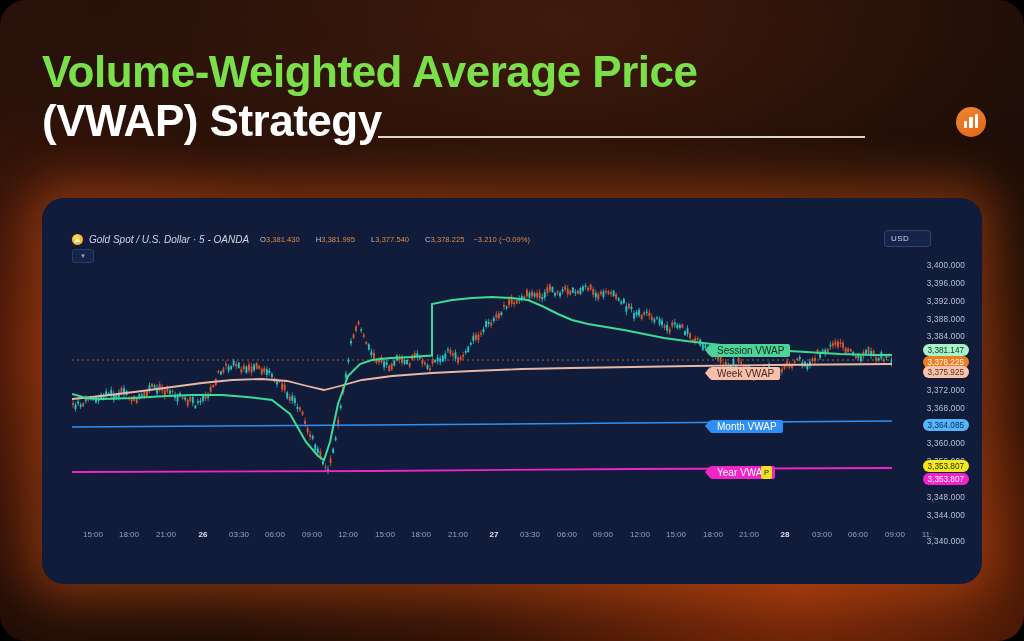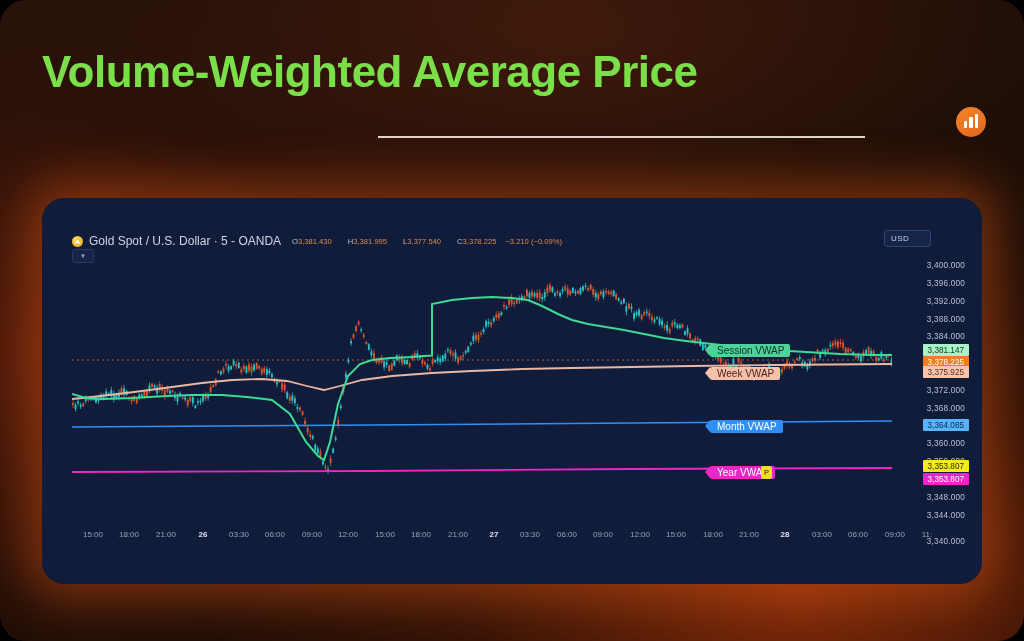--- a/index.html
+++ b/index.html
@@ -42,21 +42,21 @@
            border-radius:22px; background:#101c3a; overflow:hidden; }
 
   
   .ch-head { position:absolute; left:30px; top:36px; display:flex; align-items:center; gap:6px;
              font-size:8.4px; white-space:nowrap; }
   .sym-icon { width:11px; height:11px; border-radius:50%;
               background:radial-gradient(circle at 35% 30%, #ffd960, #e8a317);
               position:relative; flex:0 0 auto; }
   .sym-icon::after { content:""; position:absolute; left:2.5px; top:4px; width:6px; height:4px;
               background:#fff; clip-path:polygon(50% 0,100% 100%,0 100%); opacity:.92; }
-  .sym-name { color:#cfd6e4; font-size:12px; }
+  .sym-name { color:#cfd6e4; font-size:10px;font-style:italic; }
   .ohlc { display:flex; gap:16px; margin-left:5px; font-size:7.6px; }
   .ohlc span.k { color:#b9c2d4; }
   .ohlc span.v { color:#e08b45; }
   .chg { color:#e08b45; font-size:7.6px; margin-left:3px; }
 
   .dd-btn { position:absolute; left:30px; top:51px; width:22px; height:14px; border-radius:3px;
             border:1px solid #2a3a63; background:#16244a; display:flex; align-items:center; justify-content:center;
             color:#9fb0cd; font-size:7px; }
 
   .usd-btn { position:absolute; right:51px; top:32px; width:47px; height:17px; border-radius:3px;
@@ -65,21 +65,21 @@
 
   
   .plot { position:absolute; left:30px; top:66px; width:820px; height:252px; }
   .plot svg { display:block; }
 
   
   .pscale { position:absolute; right:8px; top:66px; width:90px; height:266px; }
   .ptick { position:absolute; right:9px; transform:translateY(-50%); color:#b9c3d6;
            font-size:8.2px; letter-spacing:.2px; white-space:nowrap; }
   .pbadge { position:absolute; right:5px; transform:translateY(-50%); font-size:8.2px;
-            padding:1.5px 5px; border-radius:1px; white-space:nowrap; font-weight:400; }
+            padding:1.5px 5px; border-radius:6px; white-space:nowrap; font-weight:400; }
 
   
   .tscale { position:absolute; left:30px; top:332px; width:900px; height:20px; }
   .ttick { position:absolute; top:0; transform:translateX(-50%); color:#97a3bb; font-size:8px; white-space:nowrap; }
   .ttick.bold { color:#dde4f0; font-weight:700; }
 
   
   .pill { position:absolute; height:13px; display:flex; align-items:center; padding:0 6px 0 7px;
           font-size:10px; border-radius:2px; white-space:nowrap; }
   .pill::before { content:""; position:absolute; left:-5px; top:0; width:0; height:0;
@@ -88,20 +88,21 @@
           width:11px; font-size:7.4px; border-radius:2px; }
 </style>
 </head>
 <body>
 
 <div class="page">
 
   <div class="header">
     <div class="title">
       <span class="l1">Volume-Weighted Average Price</span>
+      <span class="l2">(VWAP) Strategy</span>
     </div>
     <div class="title-rule"></div>
 
     <div class="logo">
       <div class="logo-mark">
         <i></i>
           <i></i>
           <i></i>
       </div>
     </div>

